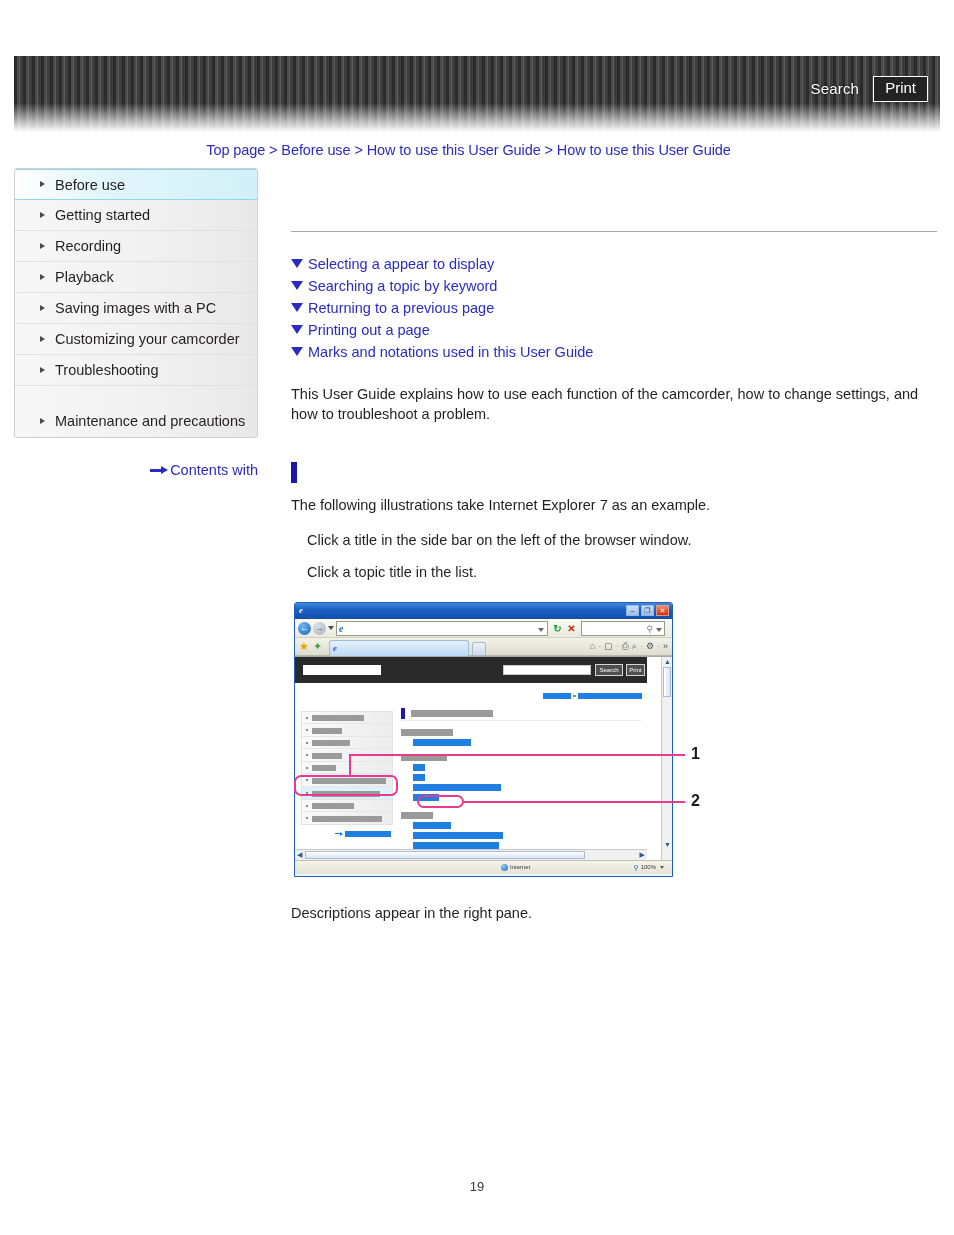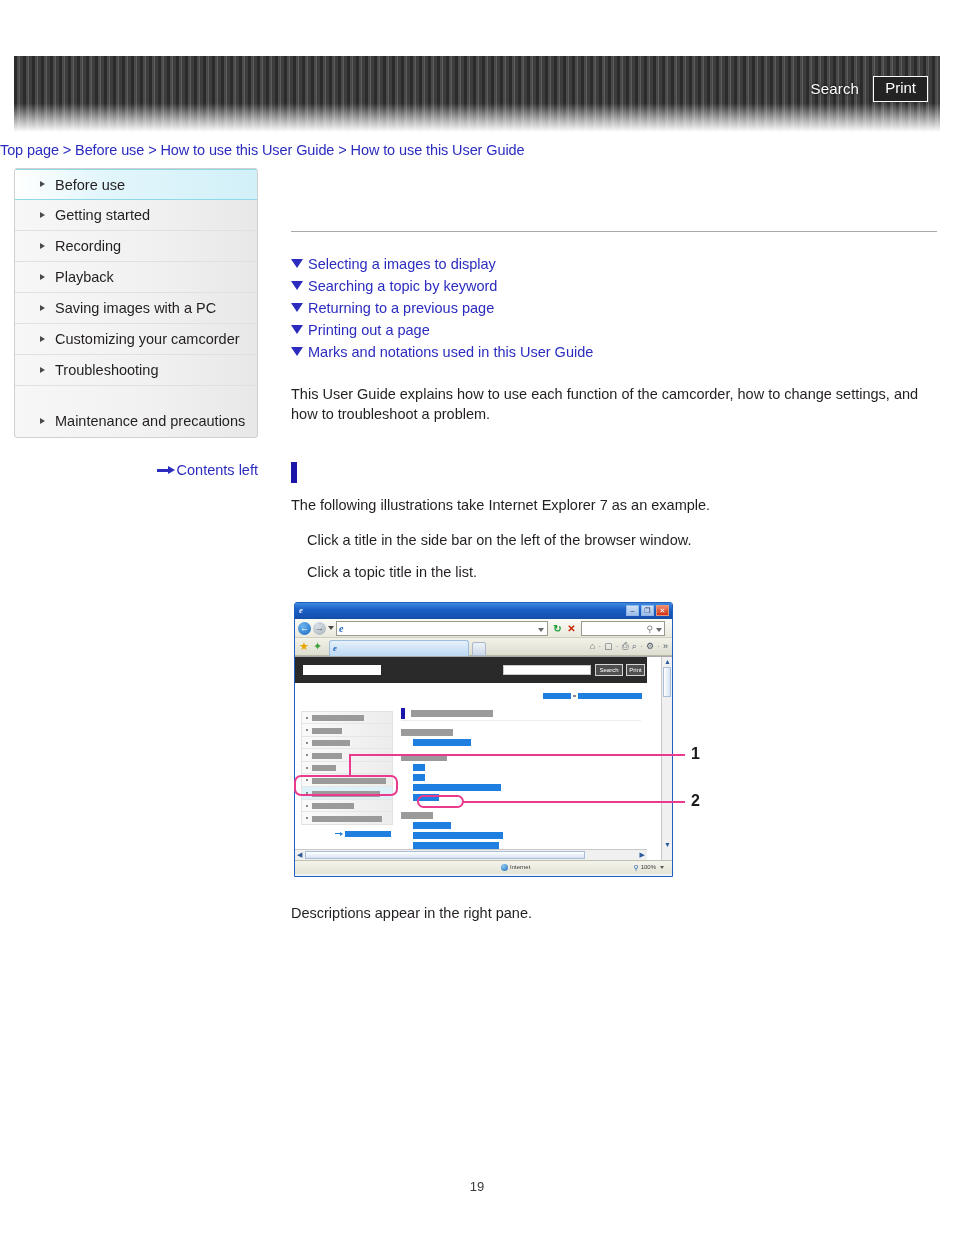--- a/index.html
+++ b/index.html
@@ -48,21 +48,21 @@
     background: #232323;
     padding: 3px 11px 4px;
     line-height: 1.1;
   }
 
   
   .breadcrumb {
     position: absolute;
     left: 0; top: 142px;
     width: 937px;
-    text-align: left;
+    text-align: center;
     font-size: 14.5px;
     color: #2b2bc0;
     letter-spacing: -0.1px;
   }
 
   
   .sidebar {
     position: absolute;
     left: 14px; top: 168px;
     width: 244px;
@@ -611,28 +611,28 @@
     <span class="bullet"></span>
     <span>Troubleshooting</span>
   </div>
   <div class="sidebar-item">
     <span class="bullet"></span>
     <span>Maintenance and precautions</span>
   </div>
 </div>
 
 <div class="contents-list">
-  <span class="arrow-icon"></span><span>Contents left</span>
+  <span class="arrow-icon"></span><span>Contents with</span>
 </div>
 
 <div class="main">
 
   <div class="main-rule"></div>
 
-  <a class="topic-link"><span class="tri-icon"></span><span>Selecting a images to display</span></a>
+  <a class="topic-link"><span class="tri-icon"></span><span>Selecting a appear to display</span></a>
   <a class="topic-link"><span class="tri-icon"></span><span>Searching a topic by keyword</span></a>
   <a class="topic-link"><span class="tri-icon"></span><span>Returning to a previous page</span></a>
   <a class="topic-link"><span class="tri-icon"></span><span>Printing out a page</span></a>
   <a class="topic-link"><span class="tri-icon"></span><span>Marks and notations used in this User Guide</span></a>
 
   <p class="intro-para">This User Guide explains how to use each function of the camcorder, how to change settings, and how to troubleshoot a problem.</p>
 
   <div class="section-head">
     <span class="bar"></span>
     <span class="title"></span>

